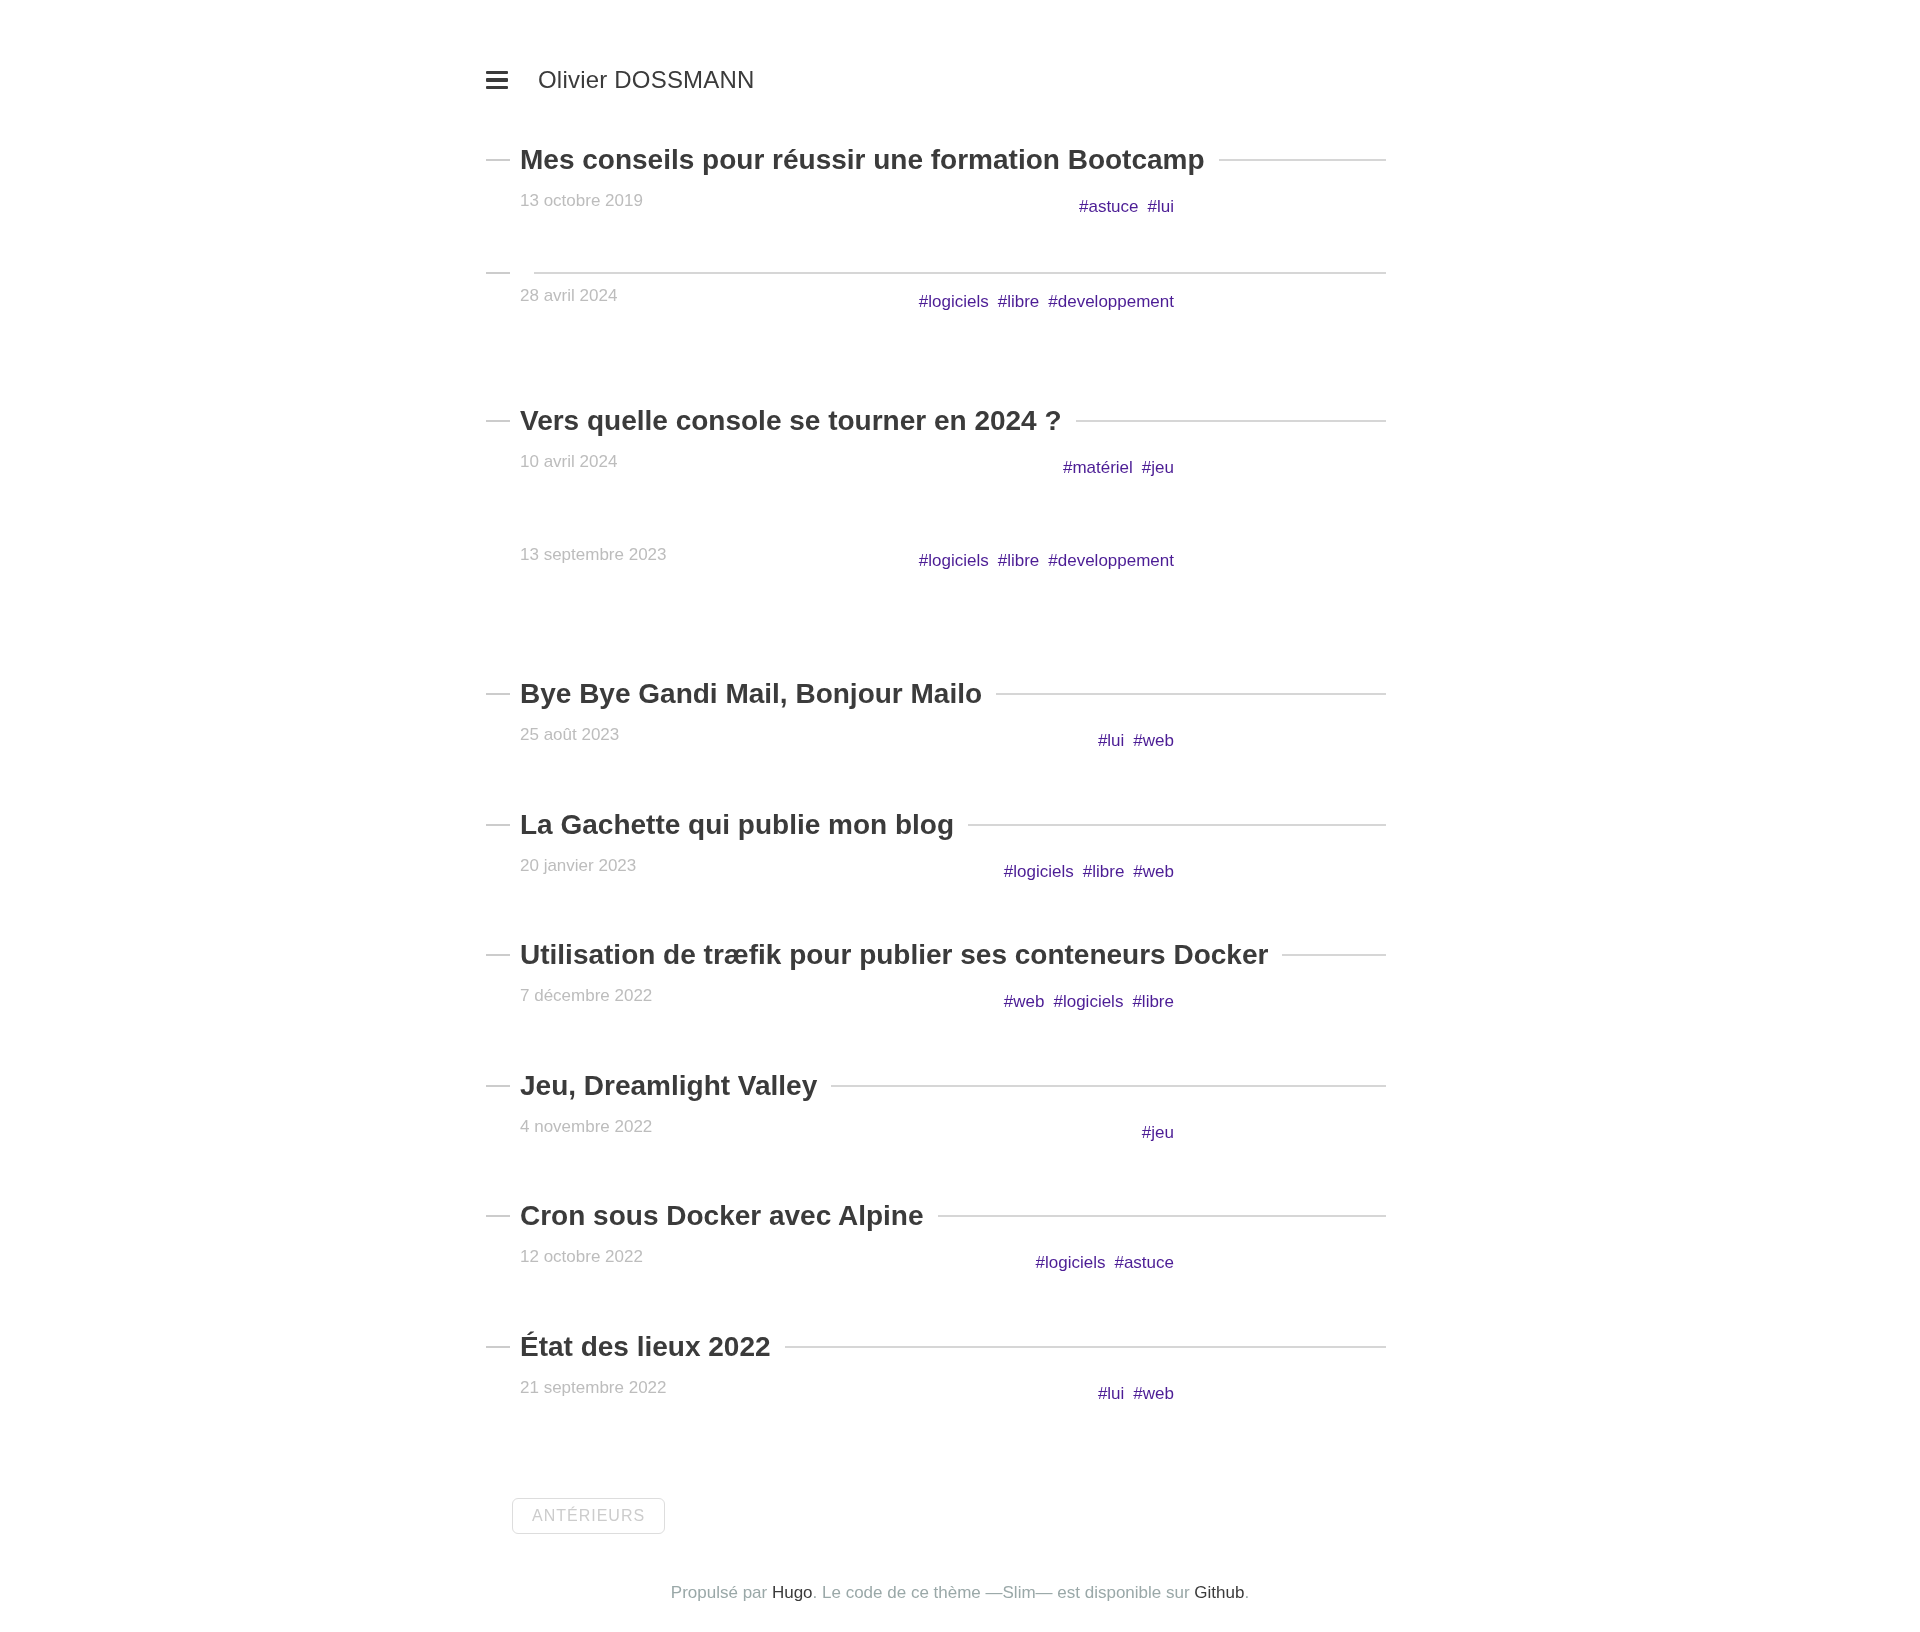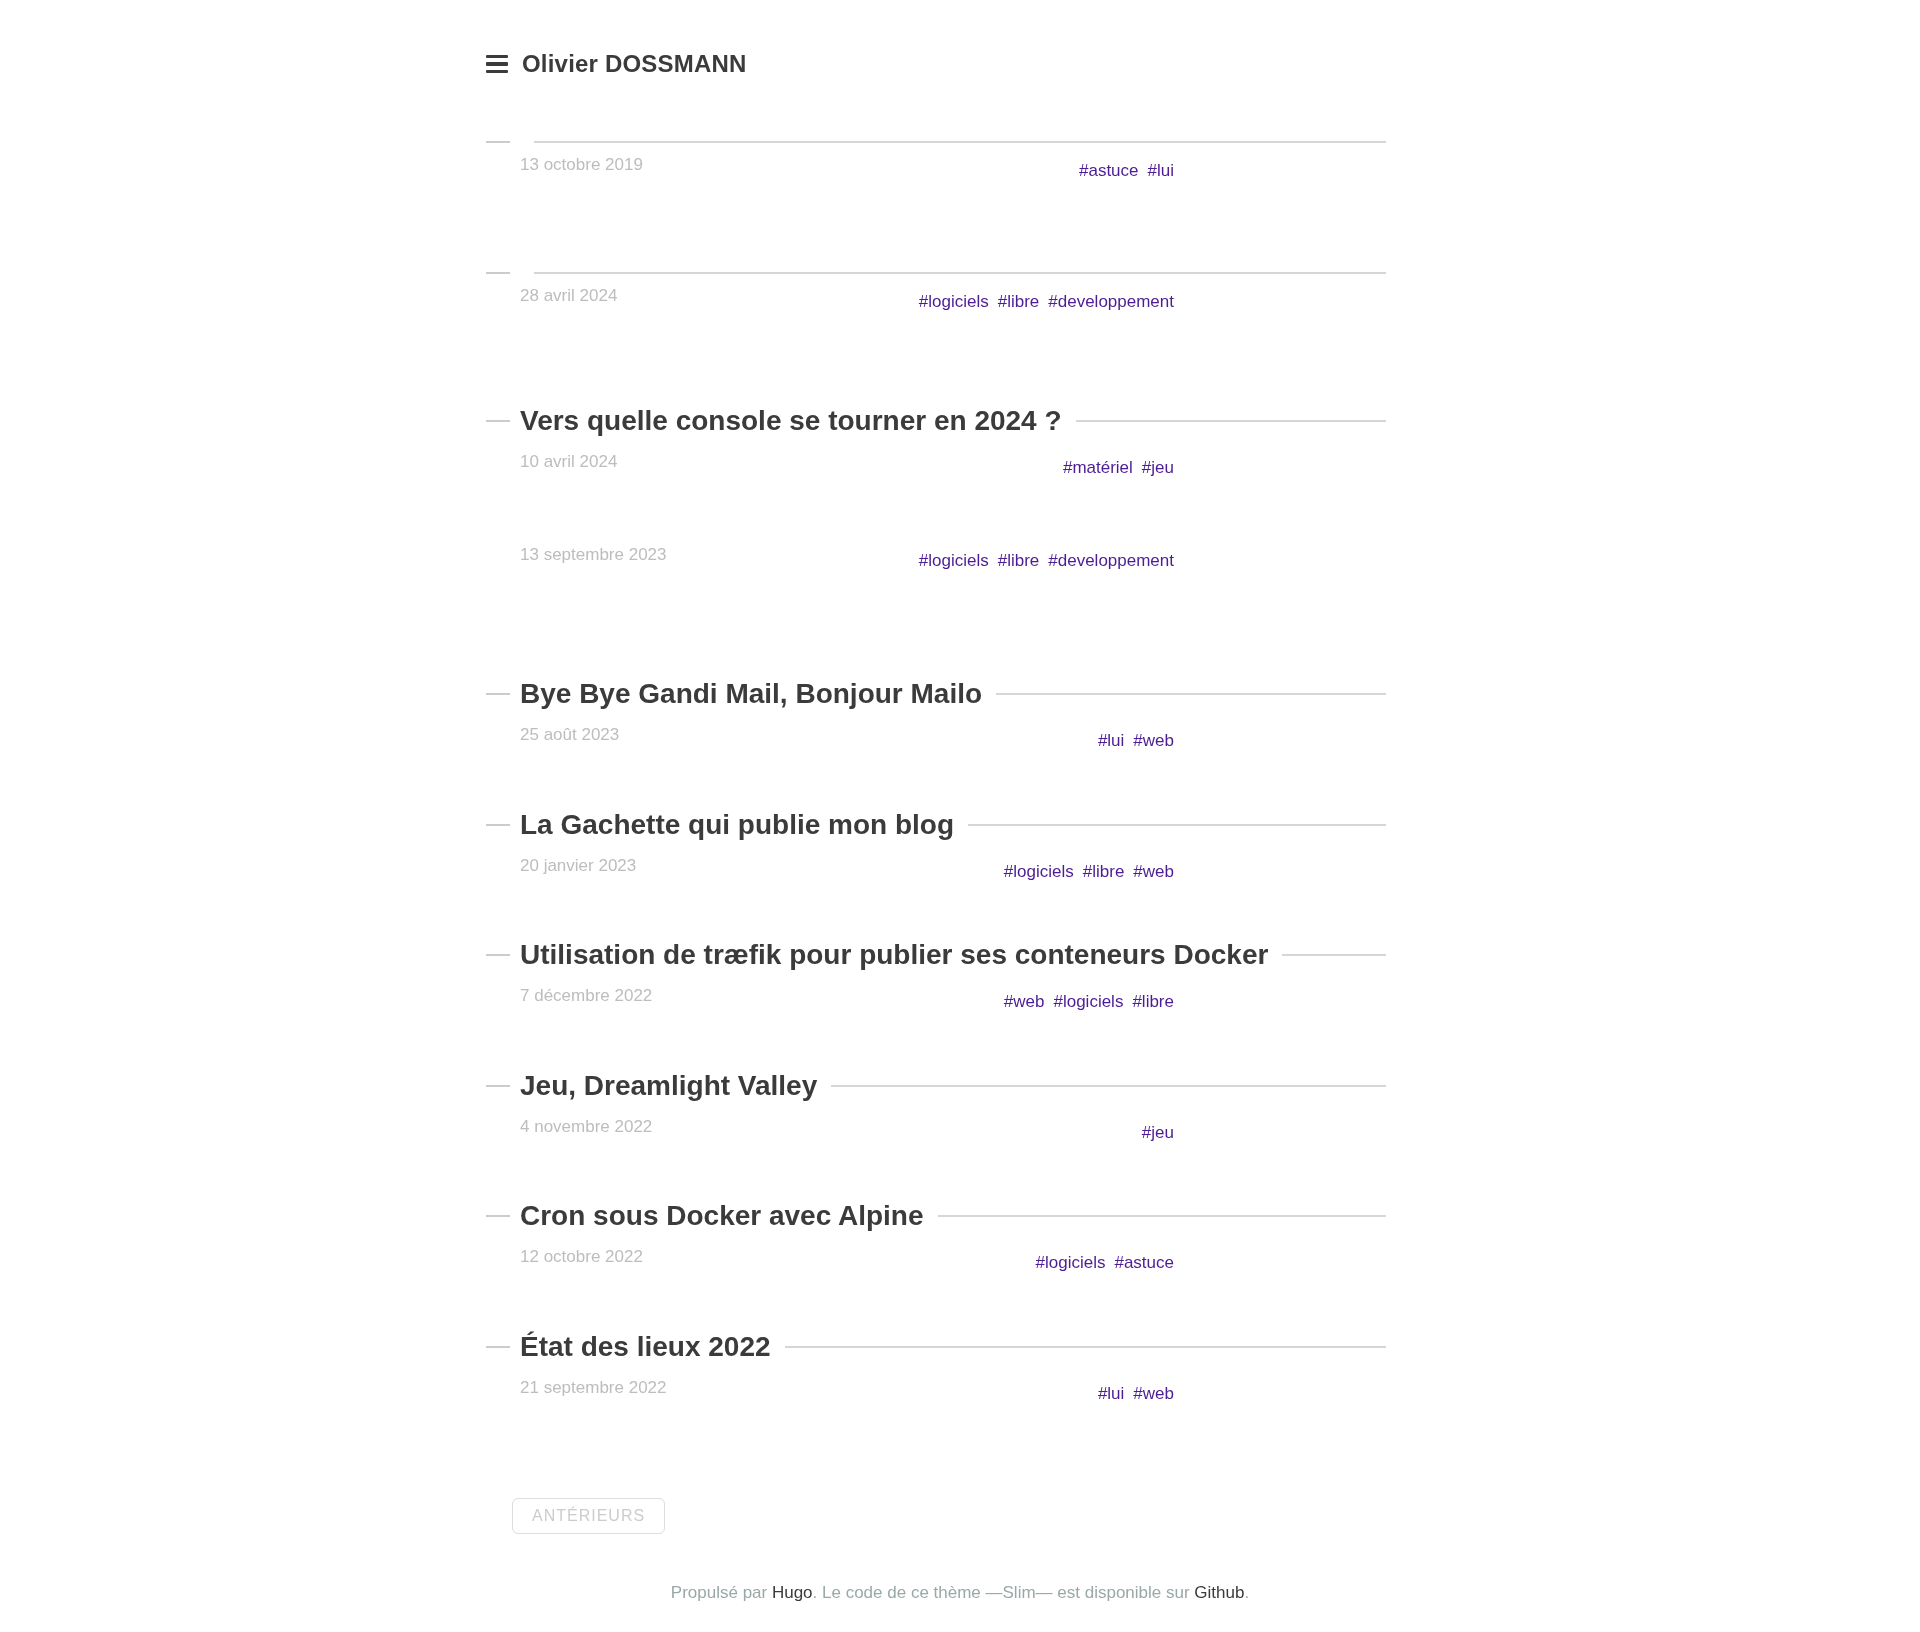--- a/index.html
+++ b/index.html
@@ -36,23 +36,23 @@
     cursor: pointer;
   }
   .hamburger .bar {
     display: block;
     width: 22px;
     height: 3.5px;
     background: #3b3b3b;
     border-radius: 1px;
   }
   .site-title {
-    margin: 0;
+    margin: 16px;
     font-size: 24px;
-    font-weight: bold;
+    font-weight: normal;
     color: #3b3b3b;
     letter-spacing: 0.2px;
     cursor: pointer;
   }
 
   
   .post-list {
     position: absolute;
     left: 486px;
     top: 141px;
@@ -155,20 +155,21 @@
       <span class="bar"></span>
       <span class="bar"></span>
     </div>
     <h1 class="site-title">Olivier DOSSMANN</h1>
   </header>
 
   <main class="post-list" id="posts-container">
     <article class="post">
       <div class="title-row">
         <span class="title-dash"></span>
+        <h2 class="post-title">Mes conseils pour réussir une formation Bootcamp</h2>
         <span class="title-rule"></span>
       </div>
       <div class="post-meta">
         <time class="post-date">13 octobre 2019</time>
         <span class="post-tags"><span class="tag">#astuce</span><span class="tag">#lui</span></span>
       </div>
     </article>
 
     <article class="post">
       <div class="title-row">

